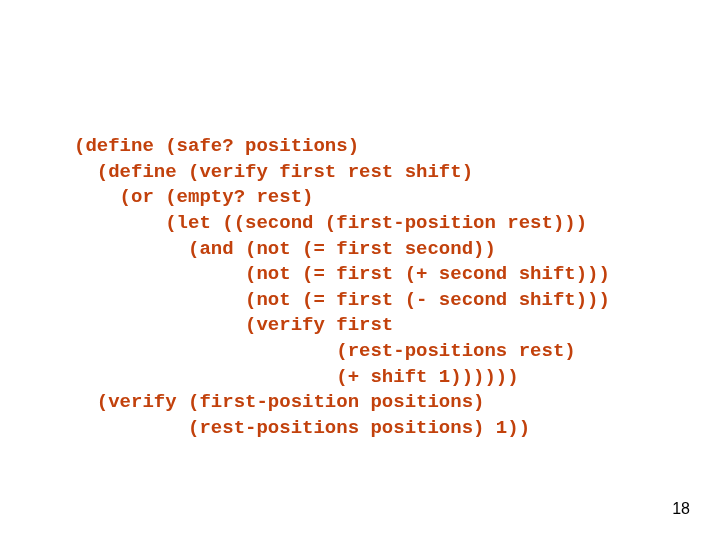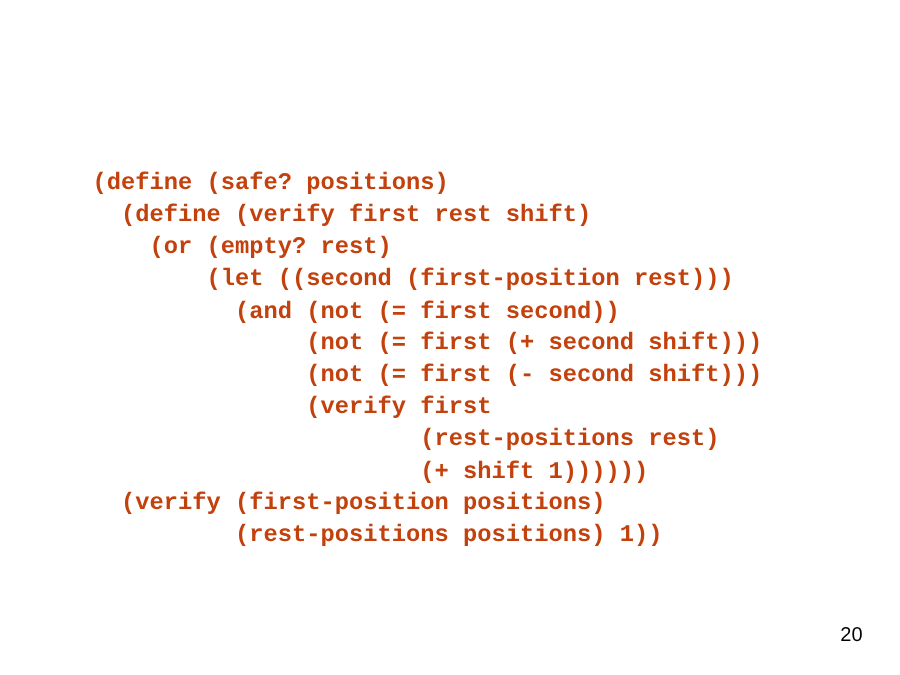--- a/index.html
+++ b/index.html
@@ -45,14 +45,14 @@
     (or (empty? rest)
         (let ((second (first-position rest)))
           (and (not (= first second))
                (not (= first (+ second shift)))
                (not (= first (- second shift)))
                (verify first
                        (rest-positions rest)
                        (+ shift 1))))))
   (verify (first-position positions)
           (rest-positions positions) 1))</pre>
-  <div class="pagenum">20</div>
+  <div class="pagenum">18</div>
 </div>
 
 </body></html>

